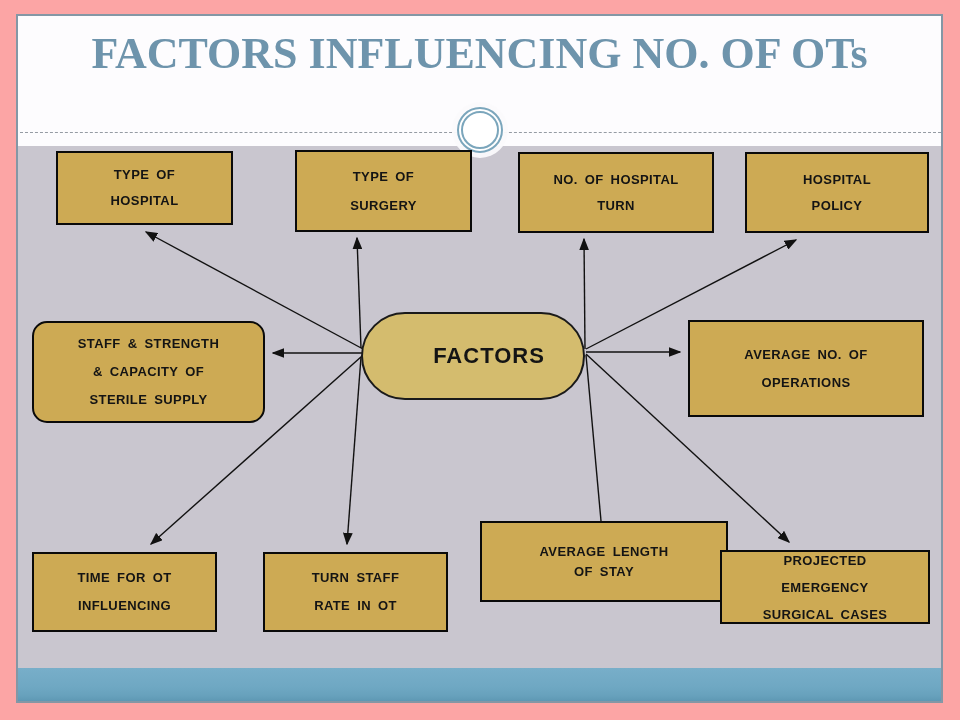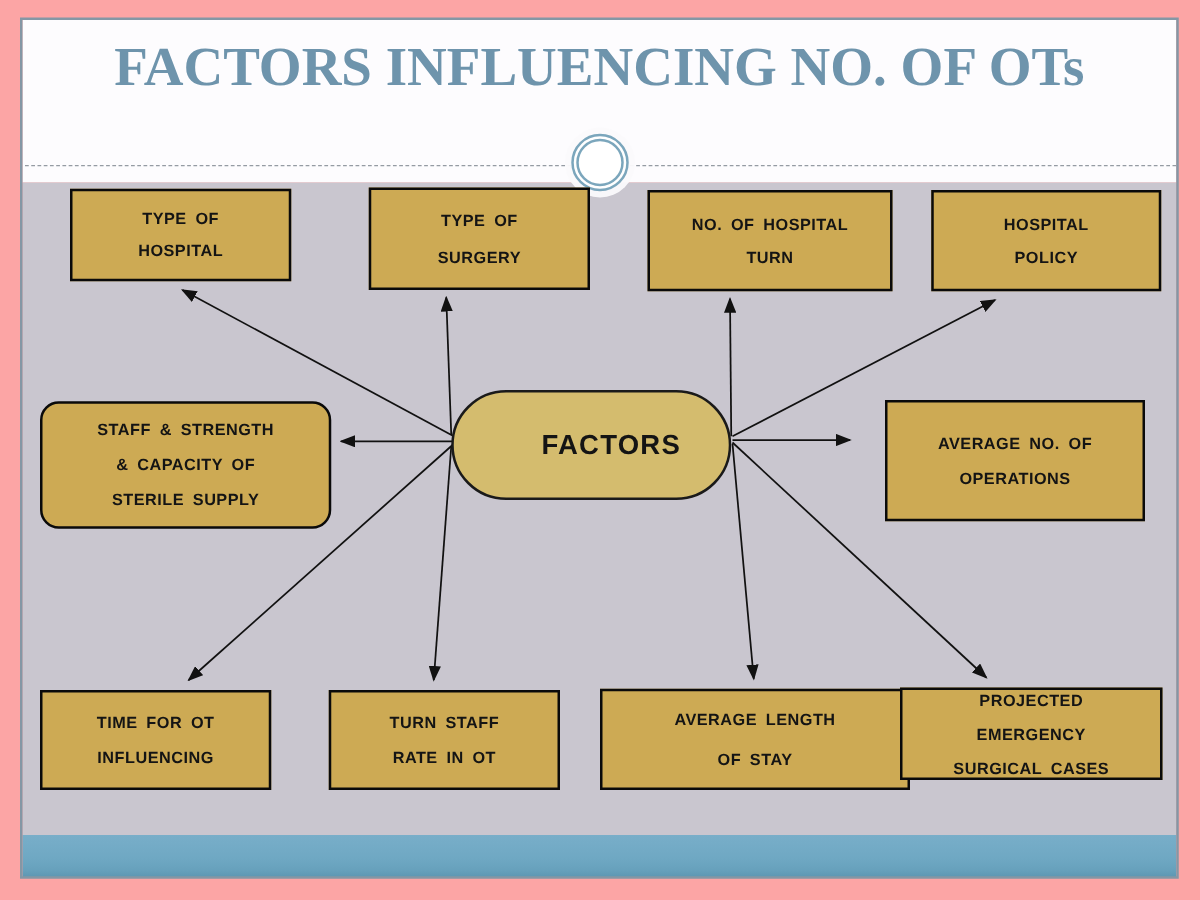--- a/index.html
+++ b/index.html
@@ -73,24 +73,24 @@
     font-weight:700;font-size:13px;line-height:26px;
     color:#141414;
     letter-spacing:0.4px;word-spacing:3px;
     z-index:5;
   }
   .n-hospital   {left:56px;  top:151px; width:177px; height:74px;}
   .n-surgery    {left:295px; top:150px; width:177px; height:82px; line-height:29px;}
   .n-beds       {left:518px; top:152px; width:196px; height:81px;}
   .n-policy     {left:745px; top:152px; width:184px; height:81px;}
   .n-staff      {left:32px;  top:321px; width:233px; height:102px; line-height:28px;border-radius:15px;}
-  .n-operations {left:708px; top:320px; width:208px; height:97px; line-height:28px;}
+  .n-operations {left:688px; top:320px; width:236px; height:97px; line-height:28px;}
   .n-time       {left:32px;  top:552px; width:185px; height:80px; line-height:28px;}
   .n-turnover   {left:263px; top:552px; width:185px; height:80px; line-height:28px;}
-  .n-avglength  {left:480px; top:551px; width:248px; height:81px; line-height:32px;}
+  .n-avglength  {left:480px; top:521px; width:248px; height:81px; line-height:20px;}
   .n-projected  {left:720px; top:550px; width:210px; height:74px; line-height:27px;}
   .stadium{
     left:361px;top:312px;width:224px;height:88px;
     border-radius:44px;
     background:#D4BC6E;
     border:2px solid #1A1A1A;
     font-size:22px;letter-spacing:1px;padding-left:32px;
   }
 </style>
 </head>

